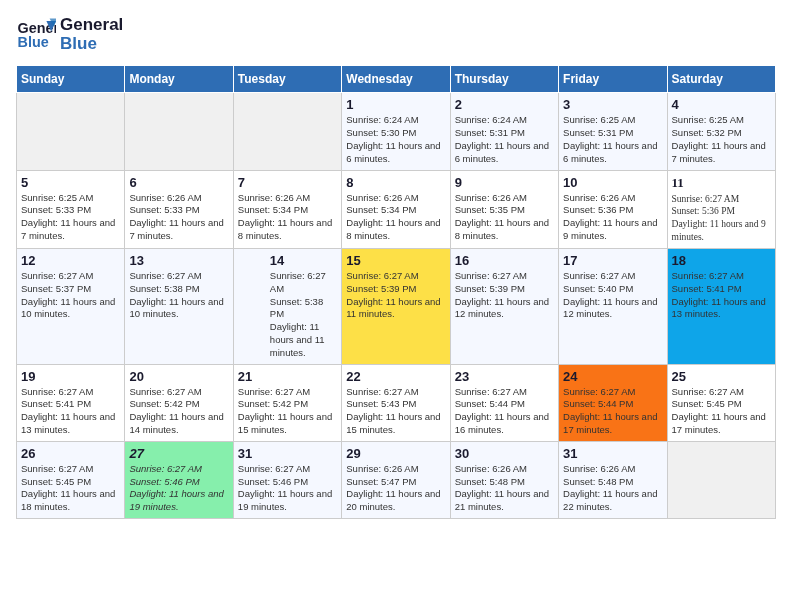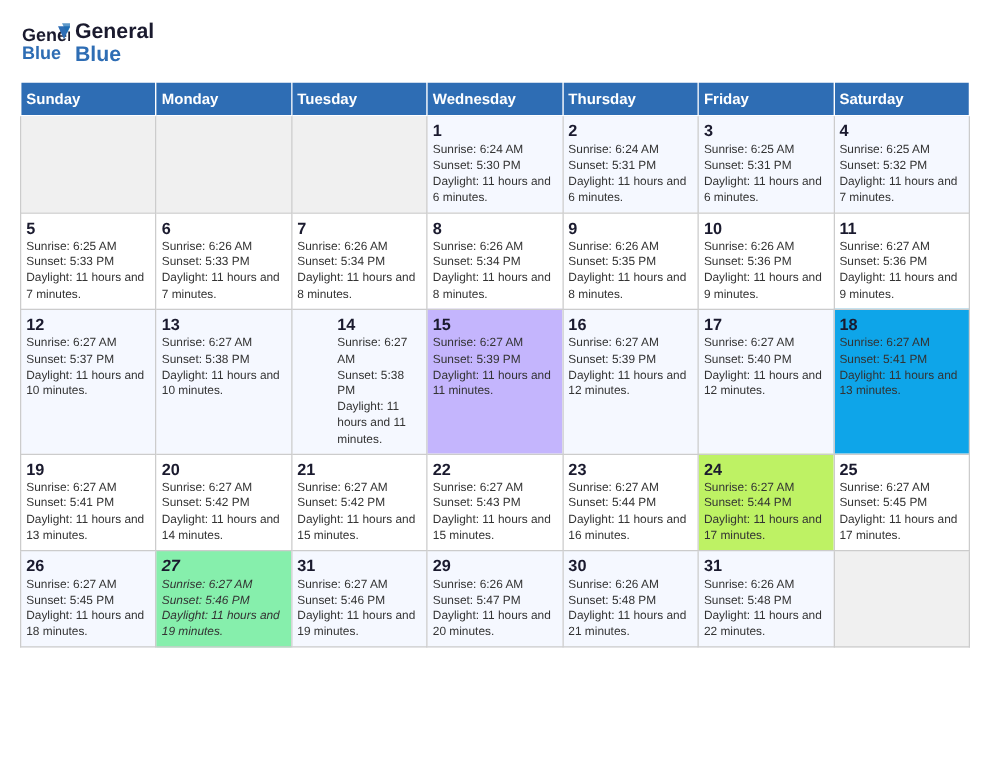--- a/index.html
+++ b/index.html
@@ -176,21 +176,21 @@
           <div class="day-info" style="white-space: pre-line;">Sunrise: 6:26 AM
 Sunset: 5:35 PM
 Daylight: 11 hours and 8 minutes.</div>
         </td>
         <td style="background: rgb(255, 255, 255);">
           <span class="day-num">10</span>
           <div class="day-info" style="white-space: pre-line;">Sunrise: 6:26 AM
 Sunset: 5:36 PM
 Daylight: 11 hours and 9 minutes.</div>
         </td>
-        <td style="background: rgb(255, 255, 255);">
+        <td style="background: rgb(255, 255, 255); font-family: Liberation Serif, serif;">
           <span class="day-num">11</span>
           <div class="day-info" style="white-space: pre-line;">Sunrise: 6:27 AM
 Sunset: 5:36 PM
 Daylight: 11 hours and 9 minutes.</div>
         </td>
       </tr>
       <tr>
         <td style="background: rgb(245, 248, 255); margin-left: 16px;">
           <span class="day-num">12</span>
           <div class="day-info" style="white-space: pre-line;">Sunrise: 6:27 AM
@@ -202,21 +202,21 @@
           <div class="day-info" style="white-space: pre-line;">Sunrise: 6:27 AM
 Sunset: 5:38 PM
 Daylight: 11 hours and 10 minutes.</div>
         </td>
         <td style="background: rgb(245, 248, 255); padding-left: 36px;">
           <span class="day-num">14</span>
           <div class="day-info" style="white-space: pre-line;">Sunrise: 6:27 AM
 Sunset: 5:38 PM
 Daylight: 11 hours and 11 minutes.</div>
         </td>
-        <td style="background: #c4b5fd;">
+        <td style="background: #fde047;">
           <span class="day-num">15</span>
           <div class="day-info" style="white-space: pre-line;">Sunrise: 6:27 AM
 Sunset: 5:39 PM
 Daylight: 11 hours and 11 minutes.</div>
         </td>
         <td style="background: rgb(245, 248, 255);">
           <span class="day-num">16</span>
           <div class="day-info" style="white-space: pre-line;">Sunrise: 6:27 AM
 Sunset: 5:39 PM
 Daylight: 11 hours and 12 minutes.</div>
@@ -258,21 +258,21 @@
           <div class="day-info" style="white-space: pre-line;">Sunrise: 6:27 AM
 Sunset: 5:43 PM
 Daylight: 11 hours and 15 minutes.</div>
         </td>
         <td style="background: rgb(255, 255, 255);">
           <span class="day-num">23</span>
           <div class="day-info" style="white-space: pre-line;">Sunrise: 6:27 AM
 Sunset: 5:44 PM
 Daylight: 11 hours and 16 minutes.</div>
         </td>
-        <td style="background: #bef264;">
+        <td style="background: #f97316;">
           <span class="day-num">24</span>
           <div class="day-info" style="white-space: pre-line;">Sunrise: 6:27 AM
 Sunset: 5:44 PM
 Daylight: 11 hours and 17 minutes.</div>
         </td>
         <td style="background: rgb(255, 255, 255);">
           <span class="day-num">25</span>
           <div class="day-info" style="white-space: pre-line;">Sunrise: 6:27 AM
 Sunset: 5:45 PM
 Daylight: 11 hours and 17 minutes.</div>

